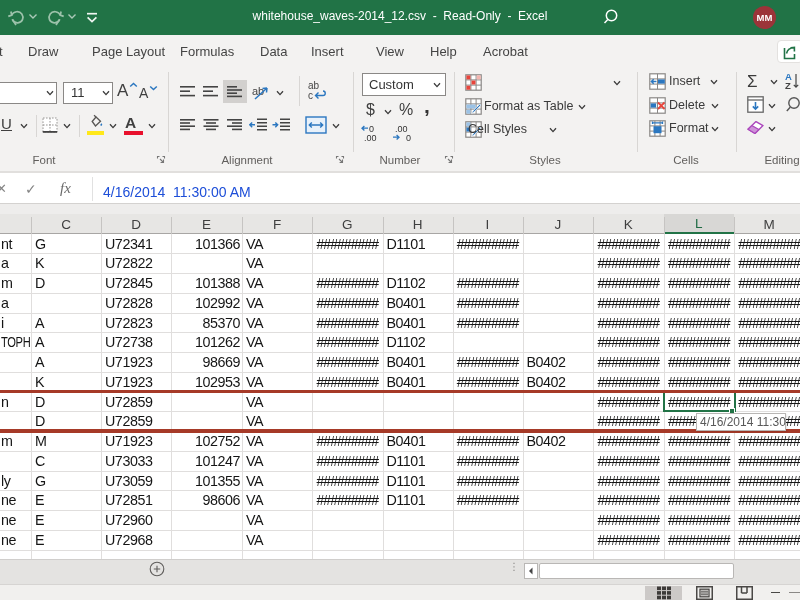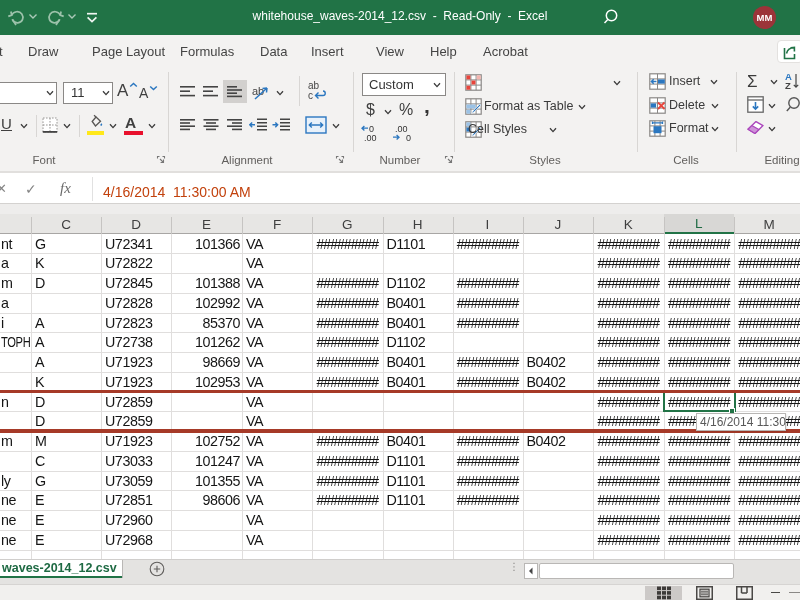--- a/index.html
+++ b/index.html
@@ -362,21 +362,21 @@
         <path d="M1 1.2 L4.0 4.6 L7 1.2" fill="none" stroke="#3b3b3b" stroke-width="1.3"></path>
       </svg>
     <div class="glabel" style="left:742px;width:80px">Editing</div>
   </div>
 
   <div id="fbar">
     <span class="sym" style="left:-4px;top:8px;font-size:13px">✕</span>
     <span class="sym" style="left:25px;top:8px;font-size:14px">✓</span>
     <span class="sym" style="left:60px;top:7px;font-size:15px;font-style:italic;font-family:'Liberation Serif',serif;color:#6a6a6a"><i>f</i>x</span>
     <div class="abs" style="left:92px;top:4px;width:1px;height:24px;background:#e1e1e1"></div>
-    <div class="abs" style="left:103px;top:4px;height:31px;line-height:30px;font-size:14px;color:#c2410c">4/16/2014&nbsp; 11:30:00 AM</div>
+    <div class="abs" style="left:103px;top:4px;height:31px;line-height:30px;font-size:14px;color:#1d4ed8">4/16/2014&nbsp; 11:30:00 AM</div>
   </div>
 
   <div id="strip"></div>
 
   <div id="chead">
     <div id="lsel">
         <span>L</span>
       </div>
     <span class="hcell" style="left:31px;width:70px">C</span>
 <span class="hcell" style="left:101px;width:70px">D</span>
@@ -613,24 +613,20 @@
         <span class="cell th" style="left:734px;width:70px;">#########</span>
       </div>
     <div class="redline" style="top:156.3px"></div>
     <div class="redline" style="top:195.8px"></div>
     <div id="acell"></div>
     <div id="ahandle"></div>
     <div id="tooltip">4/16/2014 11:30</div>
   </div>
 
   <div id="sheetbar">
-    <div id="activetab">
-        <span class="txt">waves-2014_12.csv</span>
-        <div class="bar"></div>
-      </div>
     <svg class="abs" style="left:148.5px;top:0.8px" width="16" height="16" viewBox="0 0 16 16">
       <circle cx="8" cy="8" r="6.8" fill="none" stroke="#5f5d5b" stroke-width="1.1"></circle>
       <path d="M8 4.8 L8 11.2 M4.8 8 L11.2 8" stroke="#5f5d5b" stroke-width="1.1"></path>
     </svg>
     <div class="abs" style="left:509px;top:4px;width:3px;height:16px;color:#8a8886;font-size:10px;line-height:5px">⋮</div>
     <div class="abs" style="left:523.5px;top:2.5px;width:14px;height:16px;background:#fff;border:1px solid #b9b7b5">
       <svg width="12" height="14" viewBox="0 0 12 14">
           <path d="M7.5 3.5 L4 7 L7.5 10.5 Z" fill="#444"></path>
         </svg>
     </div>

